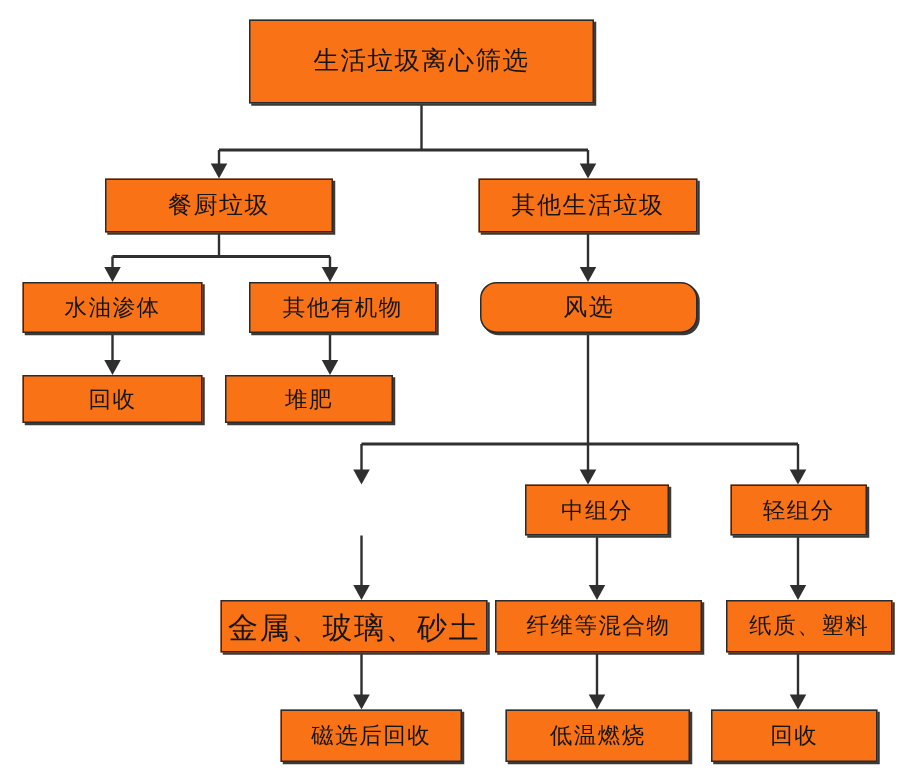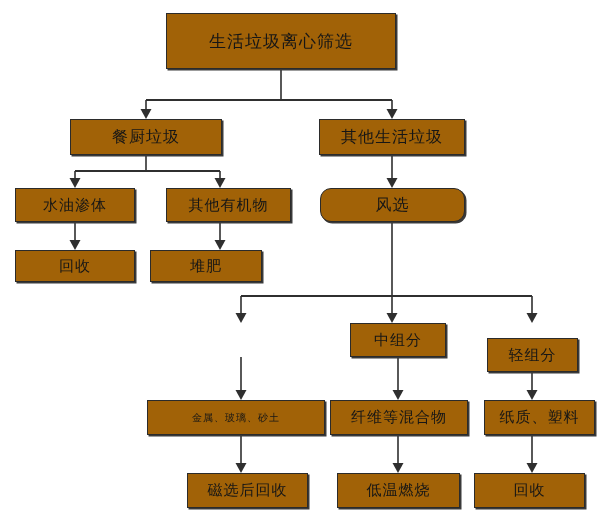--- a/index.html
+++ b/index.html
@@ -10,21 +10,21 @@
   #canvas{
     position:relative;
     width:600px;
     height:521px;
     background:#ffffff;
     overflow:hidden;
   }
   .node{
     position:absolute;
     box-sizing:border-box;
-    background:#a16207;
+    background:#f97316;
     border:1px solid #2b2b2b;
     box-shadow:1.5px 1.5px 0 0 #3a3a3a;
     display:flex;
     align-items:center;
     justify-content:center;
     color:#161616;
     letter-spacing:1px;
     white-space:nowrap;
     line-height:1;
   }
@@ -144,24 +144,24 @@
   </div>
   <div class="node" id="n-recycle_left" style="left: 15px; top: 250px; width: 120px; height: 32px; font-size: 15px;">
     <span class="lbl">回收</span>
   </div>
   <div class="node" id="n-compost" style="left: 150px; top: 250px; width: 112px; height: 32px; font-size: 15px;">
     <span class="lbl">堆肥</span>
   </div>
   <div class="node" id="n-medium_fraction" style="left: 350px; top: 323px; width: 96px; height: 34px; font-size: 15px;">
     <span class="lbl">中组分</span>
   </div>
-  <div class="node" id="n-light_fraction" style="left: 487px; top: 323px; width: 91px; height: 34px; font-size: 15px; margin-top: 15px;">
+  <div class="node" id="n-light_fraction" style="left: 487px; top: 323px; width: 91px; height: 34px; font-size: 15px;">
     <span class="lbl">轻组分</span>
   </div>
-  <div class="node" id="n-metal_glass_sand" style="left: 147px; top: 400px; width: 178px; height: 35px; font-size: 10px;">
+  <div class="node" id="n-metal_glass_sand" style="left: 147px; top: 400px; width: 178px; height: 35px; font-size: 20px;">
     <span class="lbl">金属、玻璃、砂土</span>
   </div>
   <div class="node" id="n-fiber_mixture" style="left: 330px; top: 400px; width: 138px; height: 35px; font-size: 15px;">
     <span class="lbl">纤维等混合物</span>
   </div>
   <div class="node" id="n-paper_plastic" style="left: 474px; top: 400px; width: 111px; height: 35px; font-size: 15px; margin-left: 10px;">
     <span class="lbl">纸质、塑料</span>
   </div>
   <div class="node" id="n-magnetic_recycle" style="left: 187px; top: 473px; width: 121px; height: 35px; font-size: 15px;">
     <span class="lbl">磁选后回收</span>

